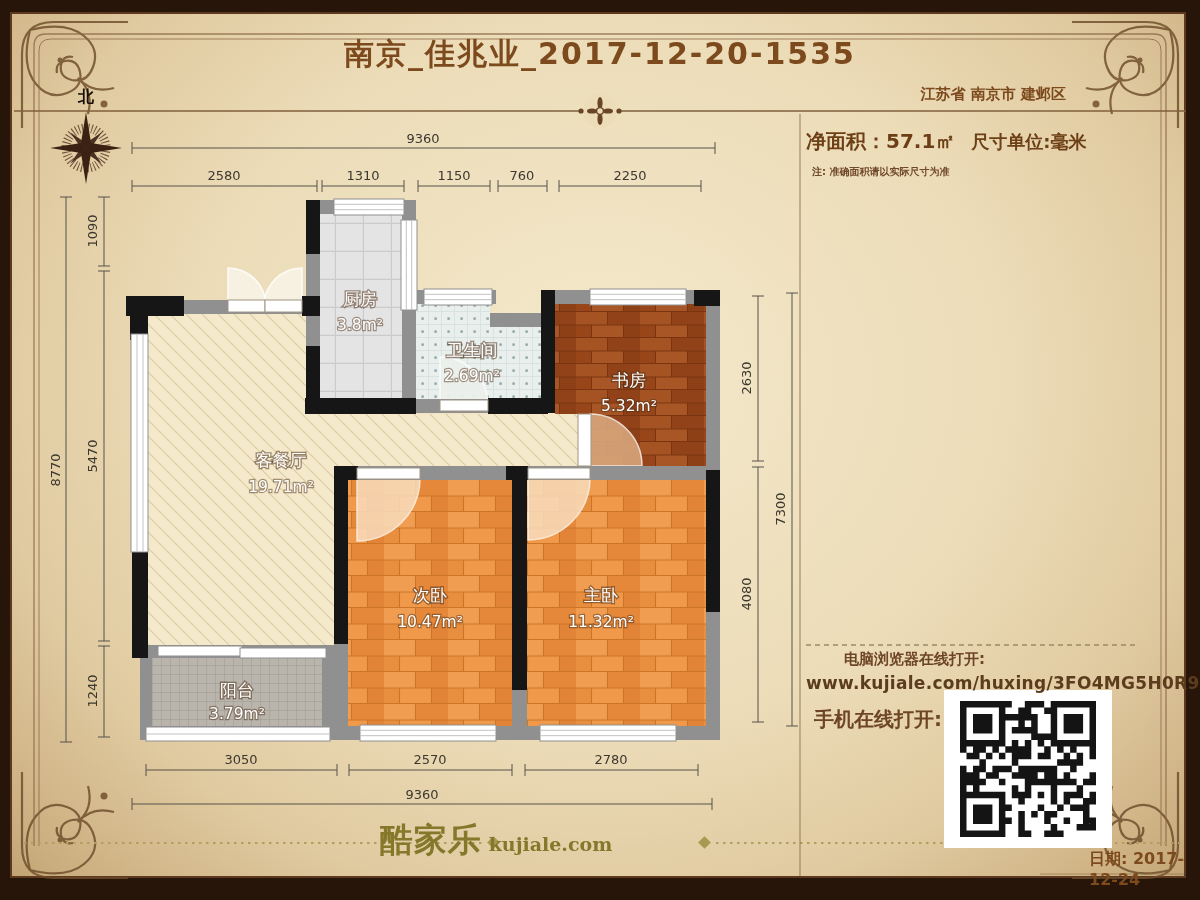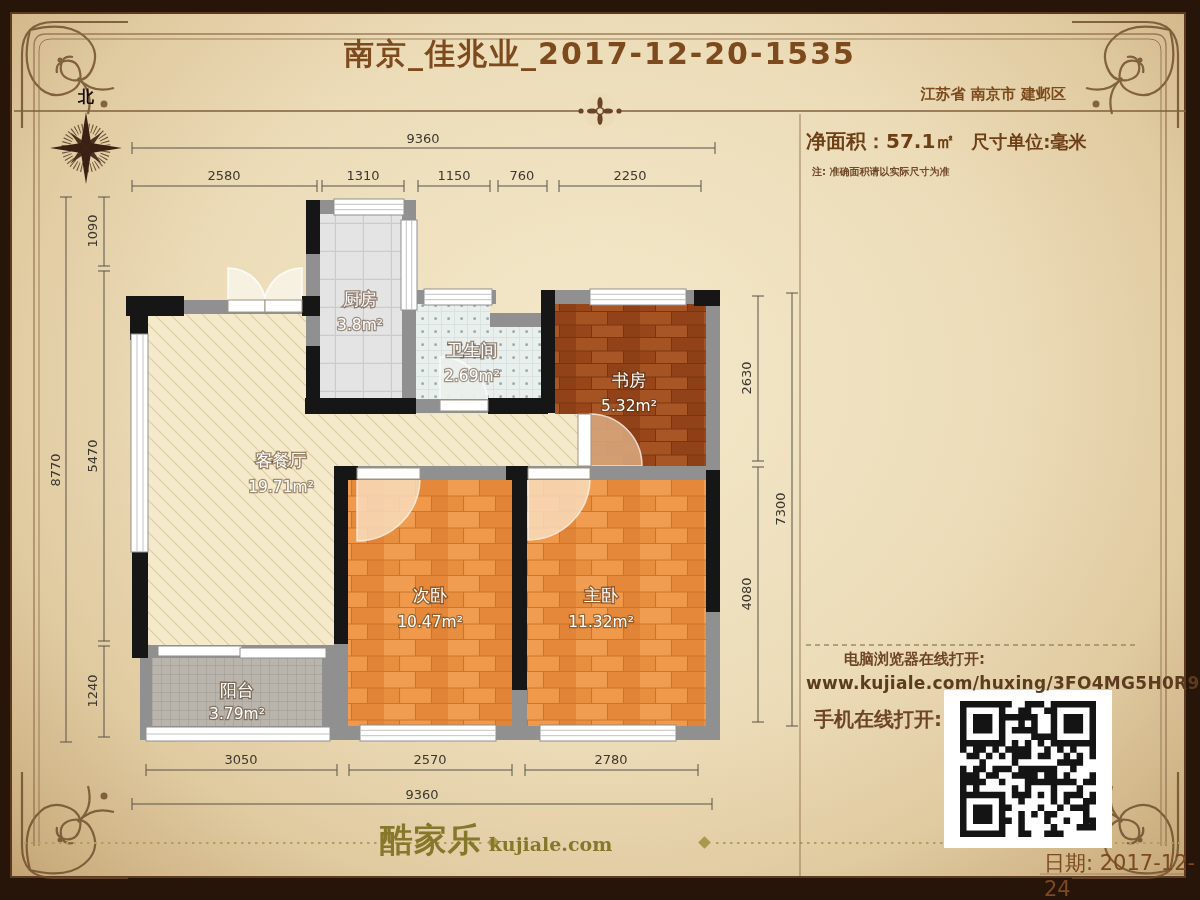--- a/index.html
+++ b/index.html
@@ -10,21 +10,21 @@
   .abs{position:absolute;z-index:3;}
   .title{left:0;top:34px;width:1200px;text-align:center;font-size:30px;font-weight:bold;
          color:#7c4a1d;letter-spacing:2px;}
   .location{right:134px;top:85px;font-size:15px;font-weight:bold;color:#7c4a1d;}
   .arealine{left:806px;top:128px;font-size:20px;font-weight:bold;color:#6d3f16;}
   .arealine .unit{font-size:18px;margin-left:16px;}
   .note{left:812px;top:165px;font-size:10px;font-weight:bold;color:#70482a;}
   .pclabel{left:844px;top:650px;font-size:15px;font-weight:bold;color:#6d4526;}
   .url{left:806px;top:673px;font-size:17px;font-weight:bold;color:#5c3c1e;letter-spacing:.3px;}
   .moblabel{left:806px;top:706px;font-size:20px;font-weight:bold;color:#6d4526;margin-left:8px;}
-  .datebox{left:1044px;top:849px;font-size:21px;font-weight:normal;color:#7c4a1d;}
+  .datebox{left:1089px;top:849px;font-size:16px;font-weight:bold;color:#7c4a1d;}
   .logo{left:0;top:818px;width:992px;display:flex;justify-content:center;align-items:baseline;gap:7px;}
   .logo .cn{font-size:33px;font-weight:bold;color:#85782b;letter-spacing:1px;}
   .logo .en{font-size:19px;font-weight:bold;color:#85782b;font-family:"DejaVu Serif","Liberation Serif",serif;margin-top:12px;}
   .qrbox{left:944px;top:690px;width:168px;height:158px;background:#ffffff;z-index:2;}
   .qrbox svg{margin:11px 0 0 16px;}
   
   .rlabel{font-family:"DejaVu Sans",sans-serif;font-size:17px;fill:#ffffff;stroke:rgba(80,50,25,.55);
           stroke-width:2.6px;paint-order:stroke;text-anchor:middle;}
   .rarea{font-family:"DejaVu Sans",sans-serif;font-size:15.5px;fill:#ffffff;stroke:rgba(80,50,25,.5);
           stroke-width:2.4px;paint-order:stroke;text-anchor:middle;}

